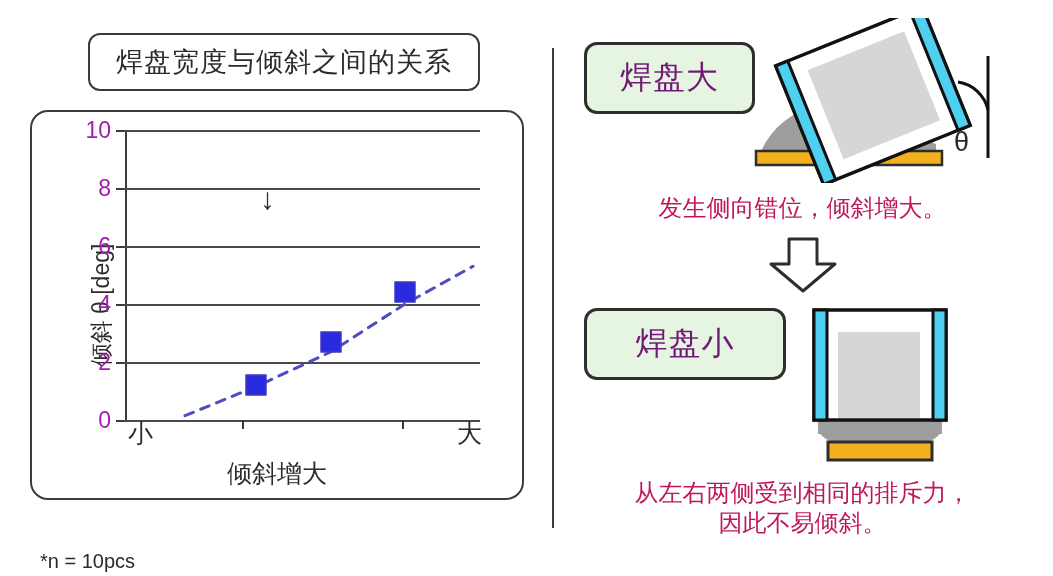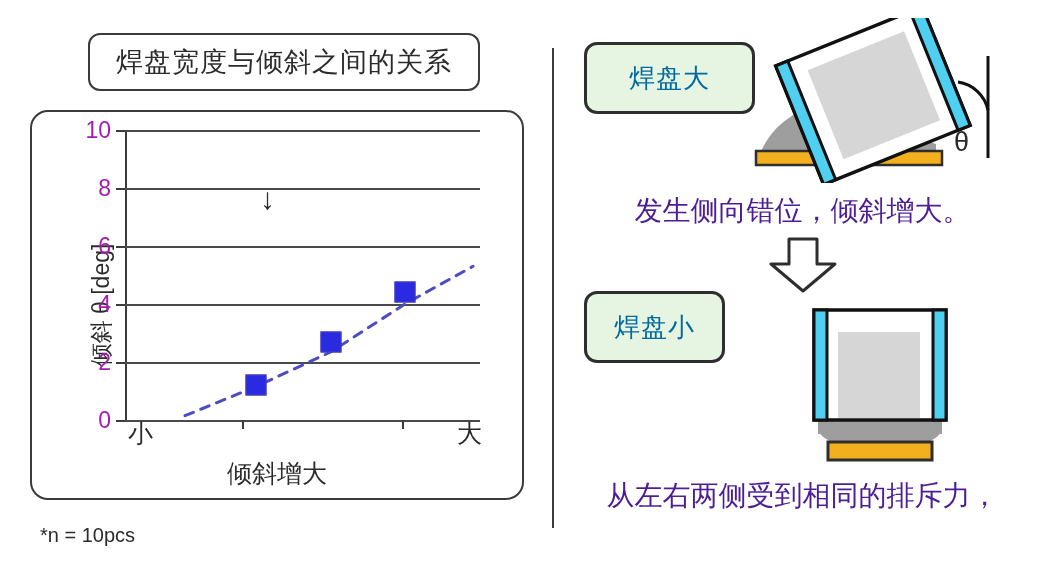--- a/index.html
+++ b/index.html
@@ -57,40 +57,40 @@
     border:1.5px solid #4b3fb0;box-sizing:border-box;
     transform:translate(-50%,-50%);
   }
   #trend-svg{position:absolute;left:0;top:0;overflow:visible;}
 
   #chart-annotation{
     position:absolute;left:228px;top:72px;font-size:30px;line-height:1;
     color:#2b2b2b;
   }
 
-  #footnote{position:absolute;left:40px;top:524px;font-size:20px;color:#2b2b2b;}
+  #footnote{position:absolute;left:40px;top:550px;font-size:20px;color:#2b2b2b;}
 
   
   #divider{position:absolute;left:552px;top:48px;width:0;height:480px;
     border-left:2px solid #3b3b3b;}
 
   
   #right-panel{position:absolute;left:552px;top:0;width:501px;height:576px;}
 
   .green-box{
     position:absolute;background:#e6f5e2;border:3.5px solid #2e2e2e;border-radius:13px;
     display:flex;align-items:center;justify-content:center;box-sizing:border-box;
   }
-  .green-box .t{font-size:26px;color:#0369a1;letter-spacing:1px;}
+  .green-box .t{font-size:32px;color:#701a75;letter-spacing:1px;}
 
   #green-box-large{left:32px;top:42px;width:171px;height:72px;}
-  #green-box-small{left:32px;top:291px;width:141px;height:72px;}
+  #green-box-small{left:32px;top:308px;width:202px;height:72px;}
 
   .caption{position:absolute;width:100%;text-align:center;
-    font-size:28px;color:#4c1d95;line-height:1.25;}
+    font-size:24px;color:#be185d;line-height:1.25;}
   #caption-top{left:0;top:193px;}
   #caption-bottom{left:0;top:478px;text-align:center;}
 
   #down-arrow{position:absolute;left:0;top:236px;width:100%;
     display:flex;justify-content:center;}
 
   .diagram{position:absolute;}
   #diagram-large{left:170px;top:18px;width:331px;height:165px;}
   #diagram-small{left:170px;top:300px;width:331px;height:170px;}
 </style>
@@ -213,16 +213,17 @@
       <g>
         <rect x="92" y="10" width="132" height="110" fill="#ffffff" stroke="#111111" stroke-width="3.5"></rect>
         <rect x="116" y="32" width="82" height="86" fill="#d6d6d6" stroke="none"></rect>
         <rect x="92" y="10" width="13" height="110" fill="#4fd0f0" stroke="#111111" stroke-width="3"></rect>
         <rect x="211" y="10" width="13" height="110" fill="#4fd0f0" stroke="#111111" stroke-width="3"></rect>
       </g>
     </svg>
 
     <div class="caption" id="caption-bottom">
       <div>从左右两侧受到相同的排斥力，</div>
+      <div>因此不易倾斜。</div>
     </div>
 
   </div>
 </div>
 
 </body></html>

